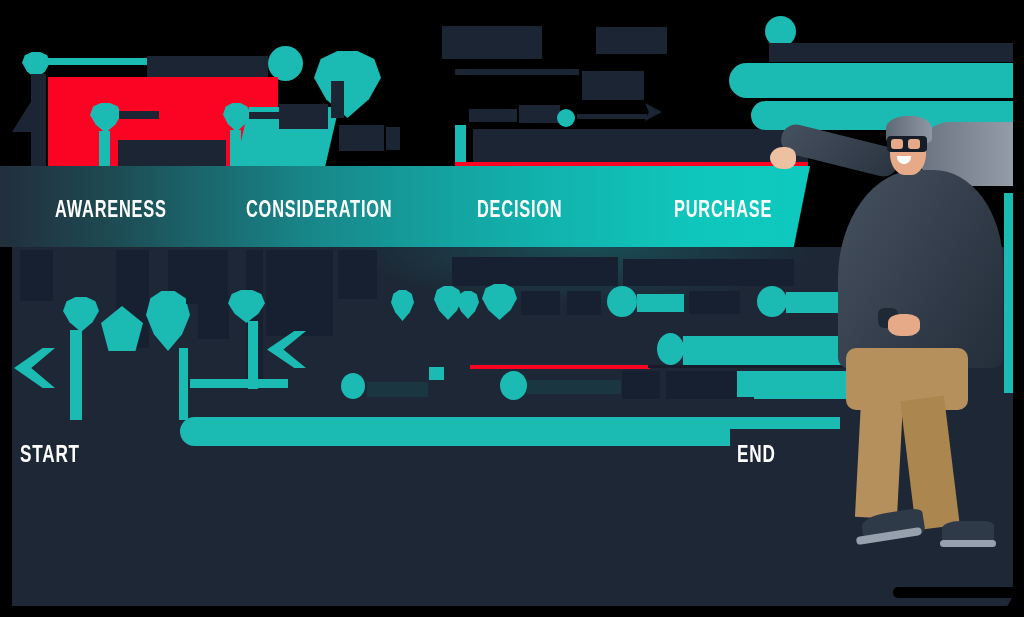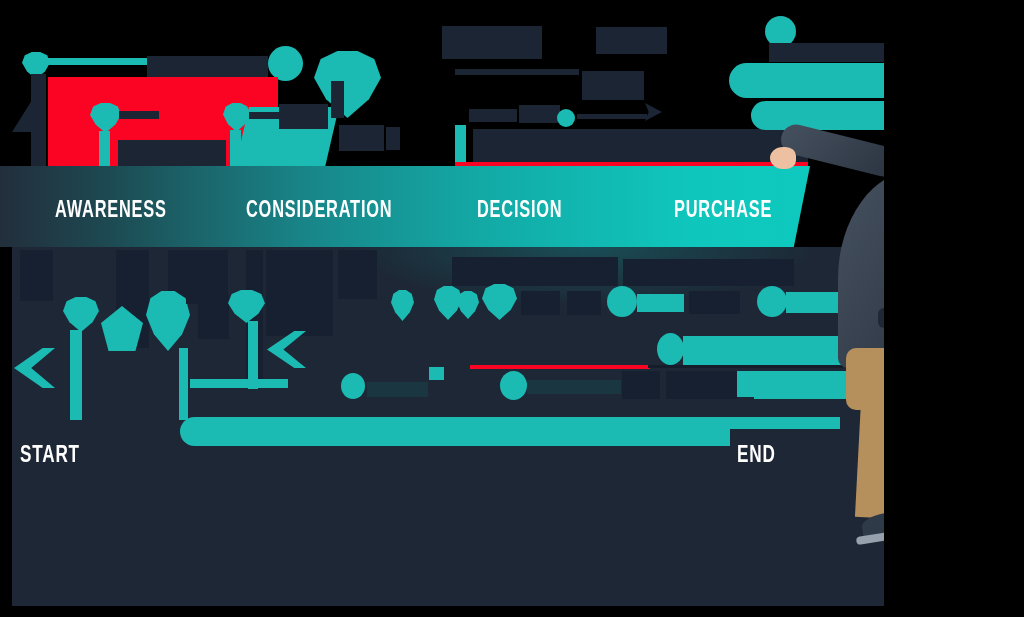--- a/index.html
+++ b/index.html
@@ -1,17 +1,17 @@
 <!DOCTYPE html>
 <html><head>
 <meta charset="utf-8">
 <style>
   html,body{margin:0;padding:0;background:#000;}
-  #stage{position:relative;width:884px;height:617px;background:#000;overflow:hidden;
-         font-family:"Liberation Sans",sans-serif;}
+  #stage{position:relative;width:1013px;height:617px;background:#000;overflow:hidden;
+         font-family:"Liberation Sans",sans-serif;border-radius:28px;}
   .a{position:absolute;}
   .bar{background:var(--bar-dark);}
   .bar2{background:var(--bar-darker);}
   .teal{background:var(--teal);}
   .red{background:var(--red);}
   .pin{background:var(--teal);
        clip-path:polygon(50% 100%,18% 72%,0 40%,10% 12%,35% 0,65% 0,90% 12%,100% 40%,82% 72%);}
   .circ{background:var(--teal);border-radius:50%;}
   .chevL{background:var(--teal);clip-path:polygon(0 50%,70% 0,100% 0,42% 50%,100% 100%,70% 100%);}
   .penta{background:var(--teal);clip-path:polygon(50% 0,100% 38%,82% 100%,18% 100%,0 38%);}

